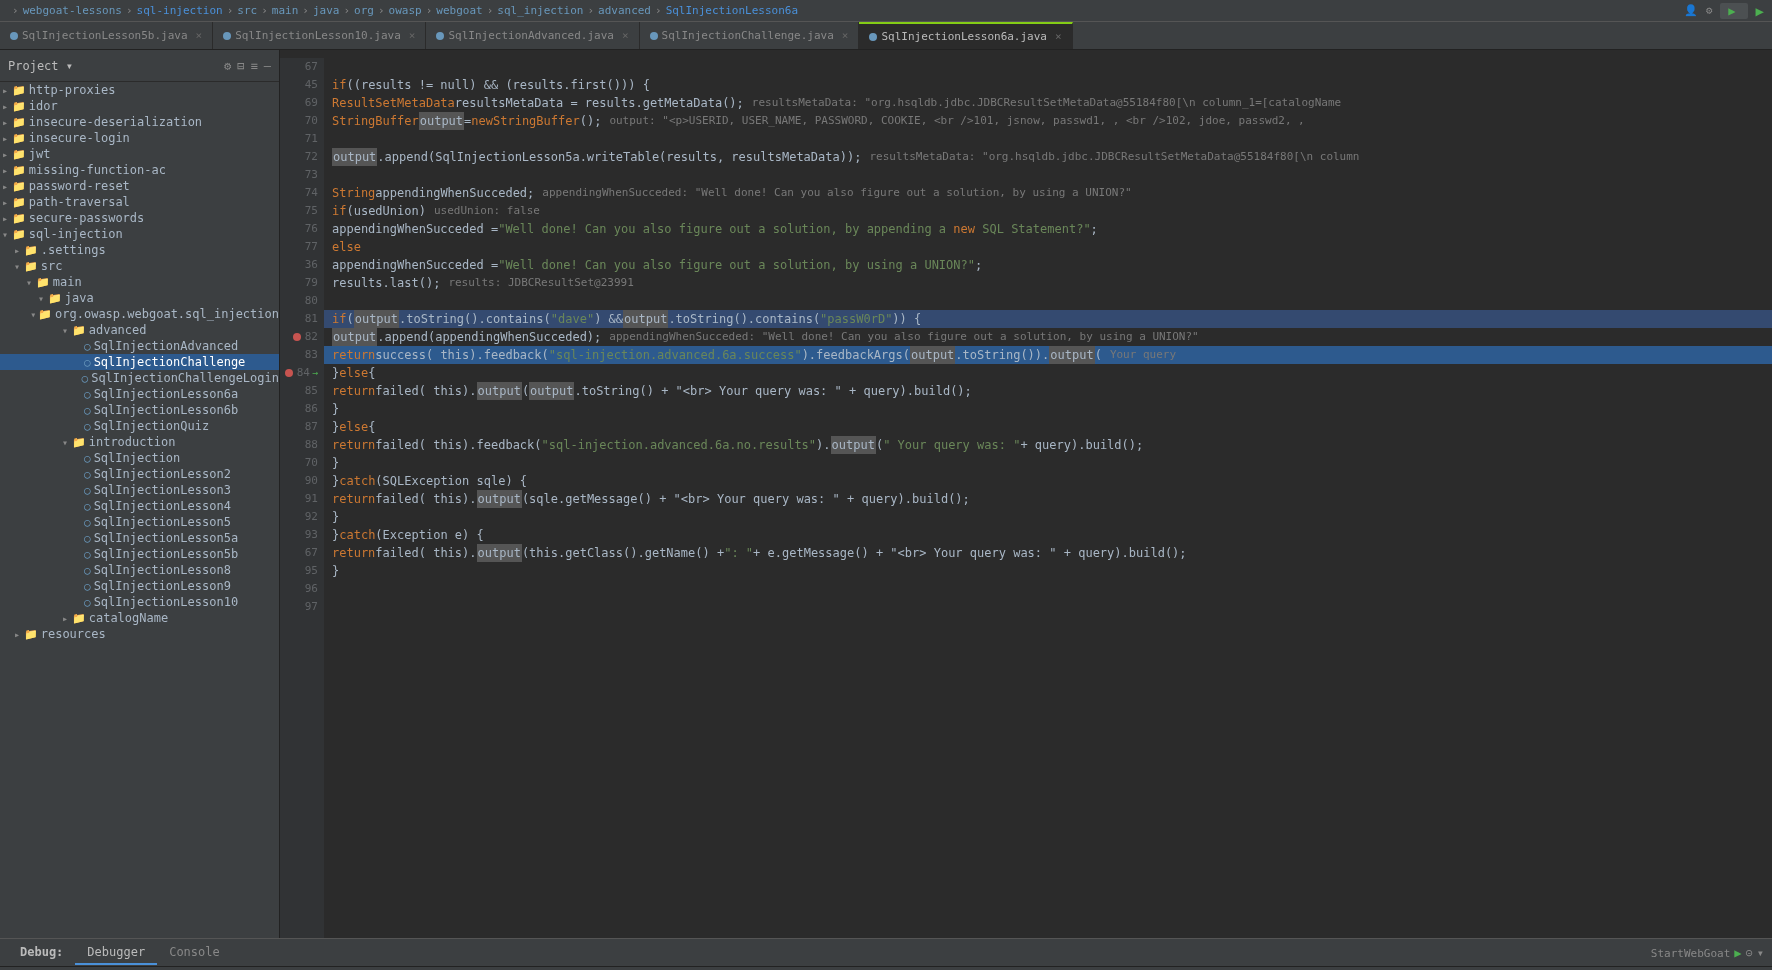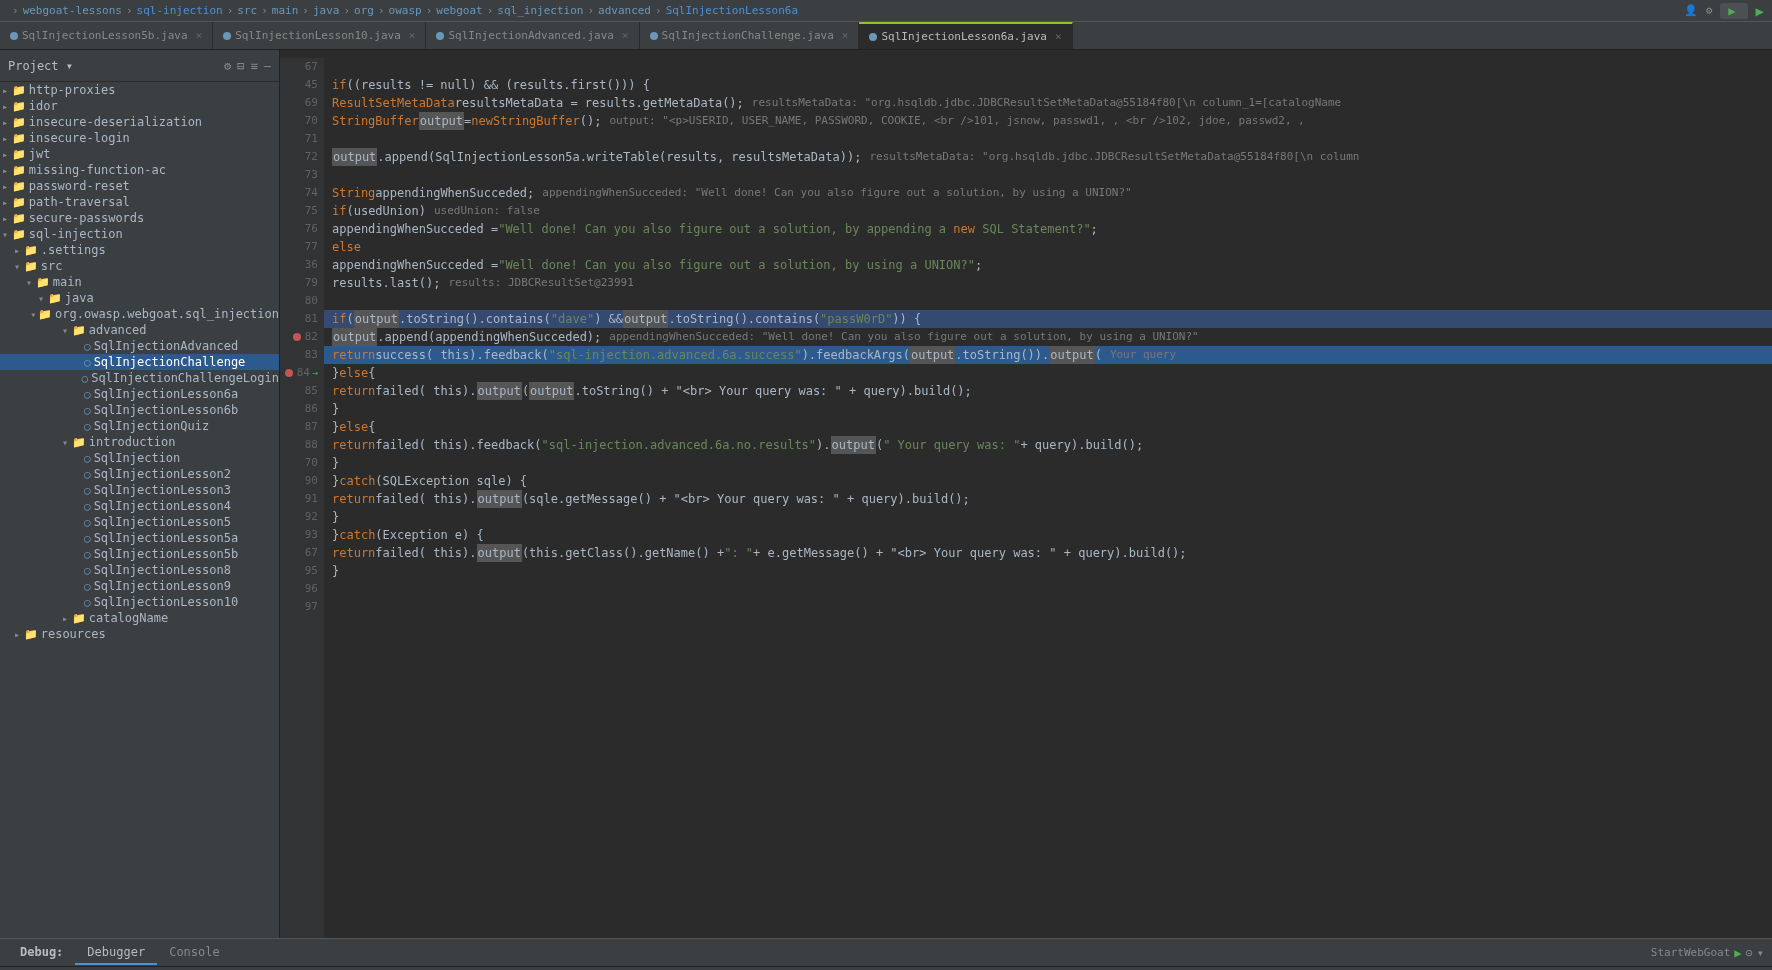--- a/index.html
+++ b/index.html
@@ -426,21 +426,21 @@
     </div>
   </div>
 
 </div>
 
 <div id="debug-panel">
   <div id="debug-tabs">
     <span class="debug-tab" style="color:#bbbbbb;font-weight:bold">Debug:</span>
     <span class="debug-tab active">Debugger</span>
     <span class="debug-tab">Console</span>
-    <div style="margin-left:auto;display:flex;align-items:center;gap:4px">
+    <div style="margin-left:auto;display:flex;align-items:flex-end;gap:4px">
       <span style="color:#888;font-size:11px">StartWebGoat</span>
       <span style="color:#4caf50;cursor:pointer">▶</span>
       <span style="color:#888;cursor:pointer">⊝</span>
       <span style="color:#888;cursor:pointer">▾</span>
     </div>
   </div>
   <div id="debug-toolbar">
     
     
     

